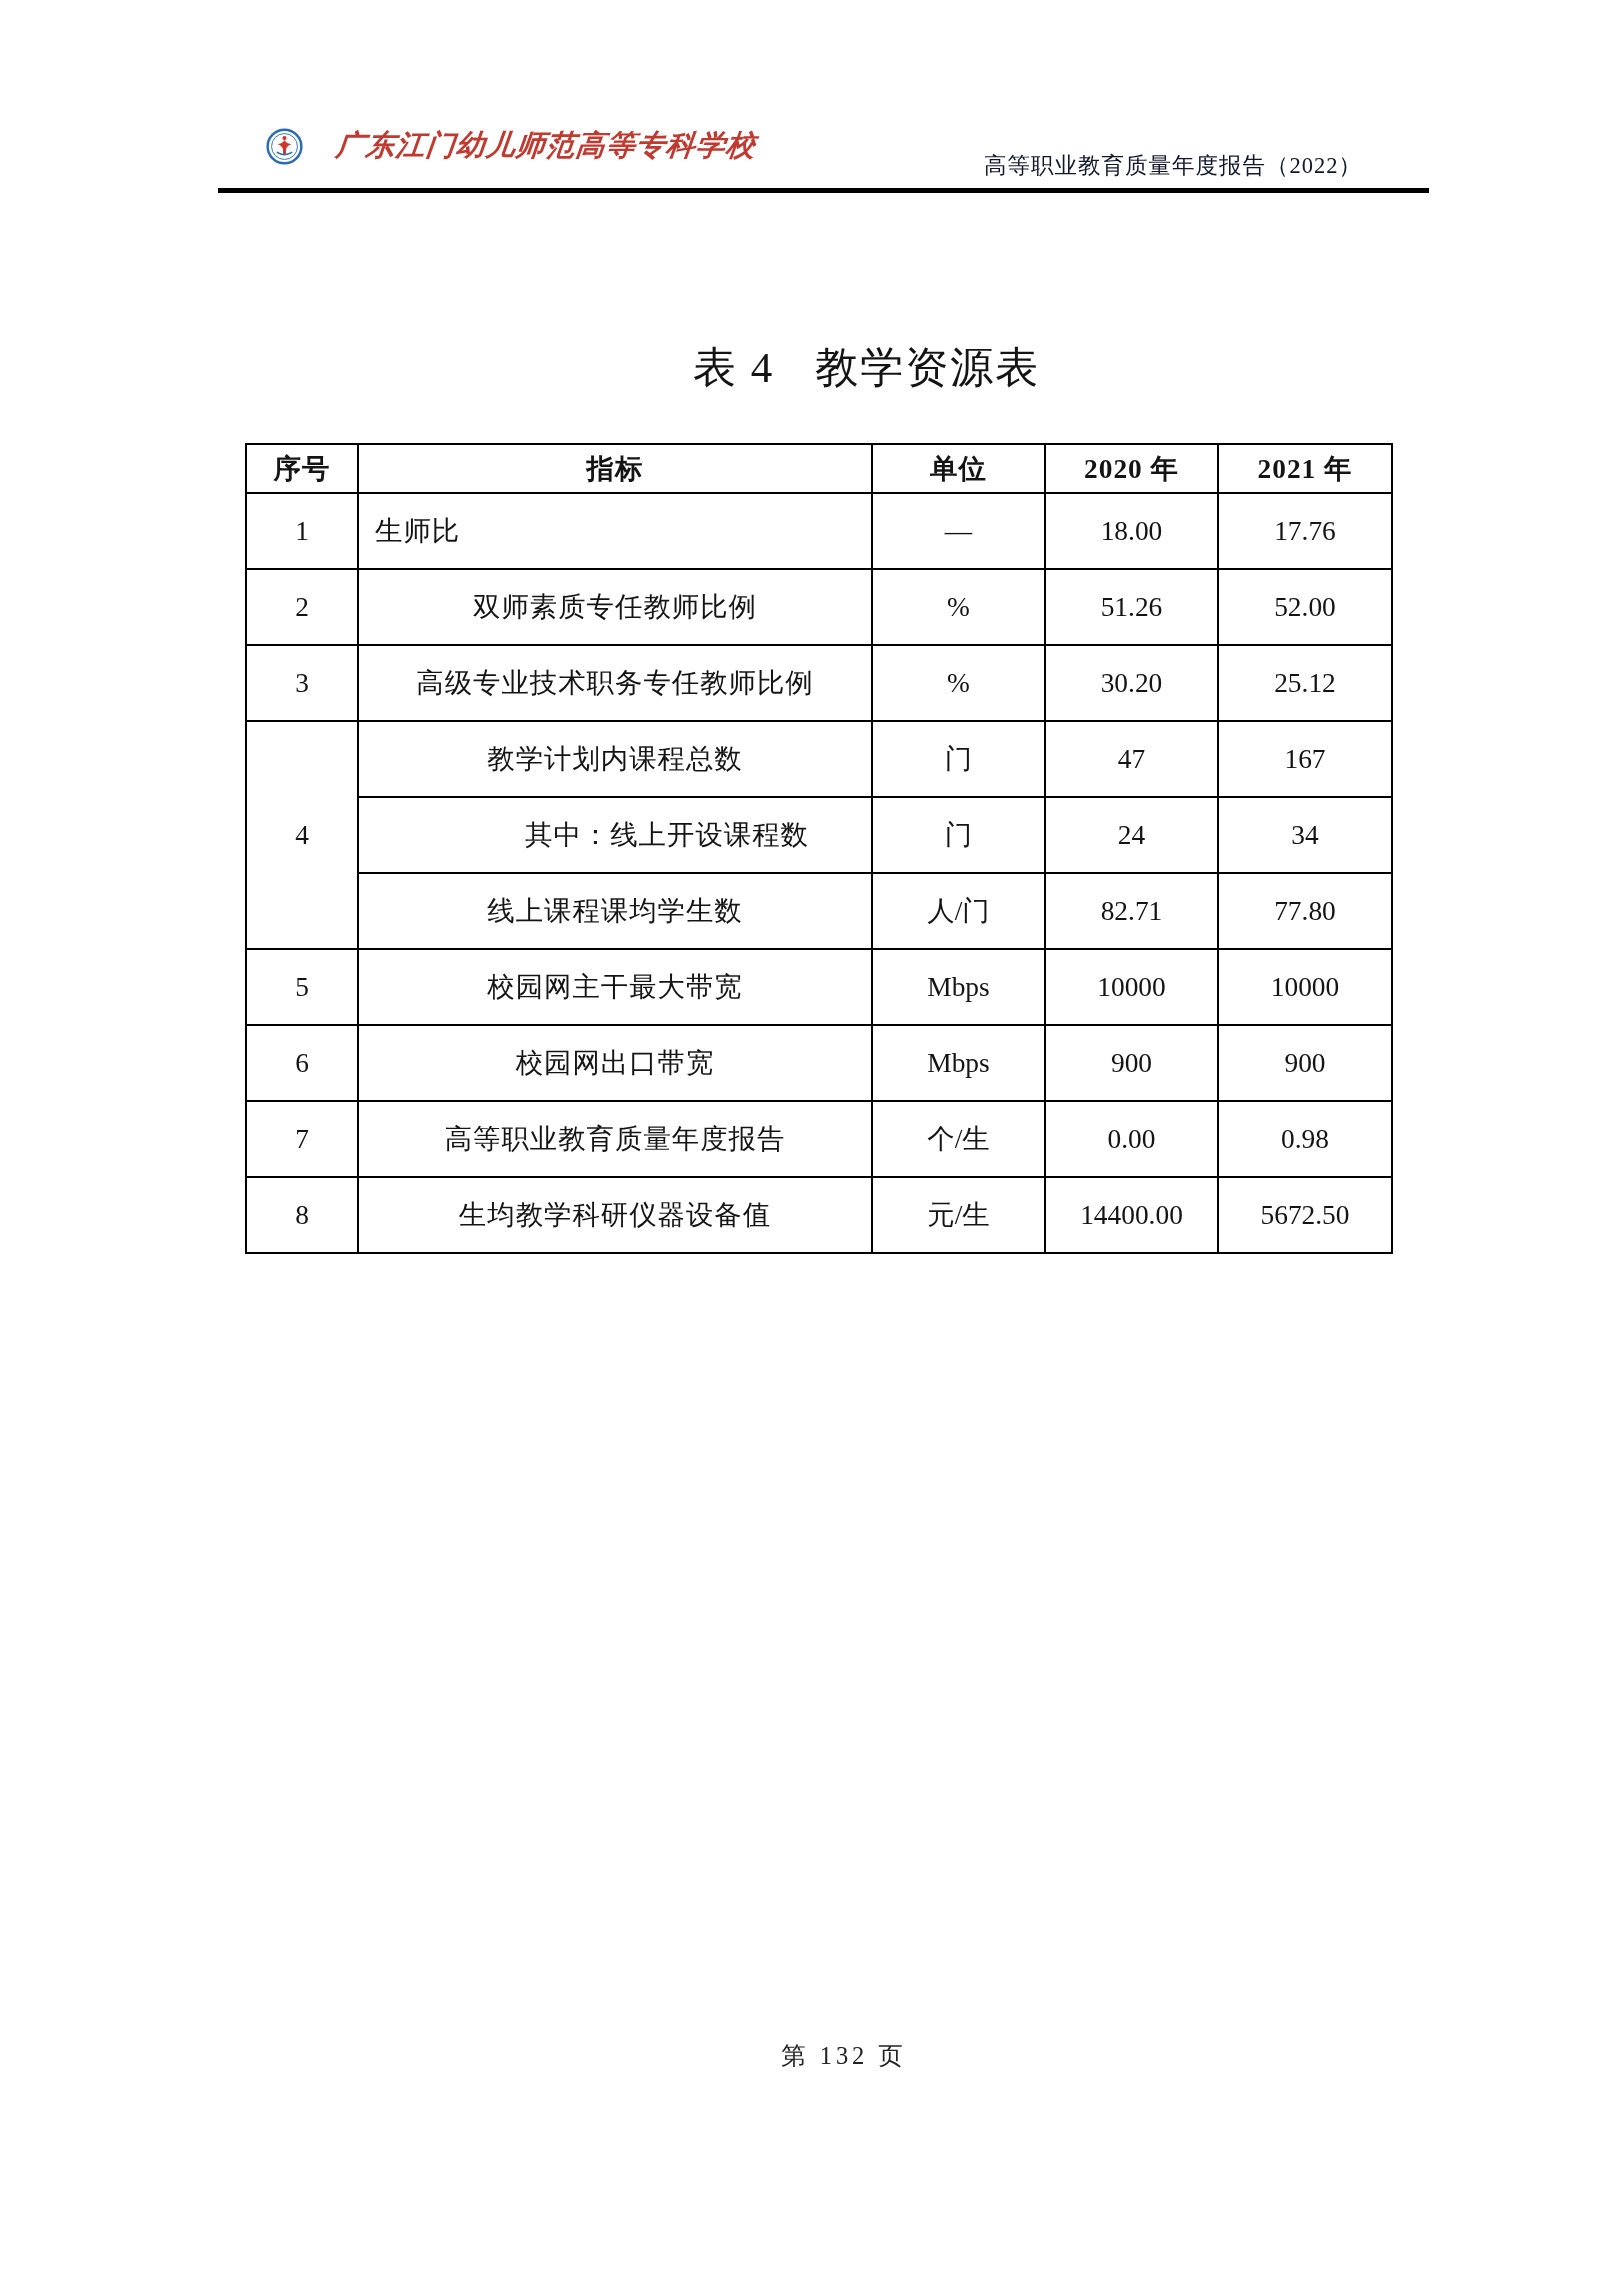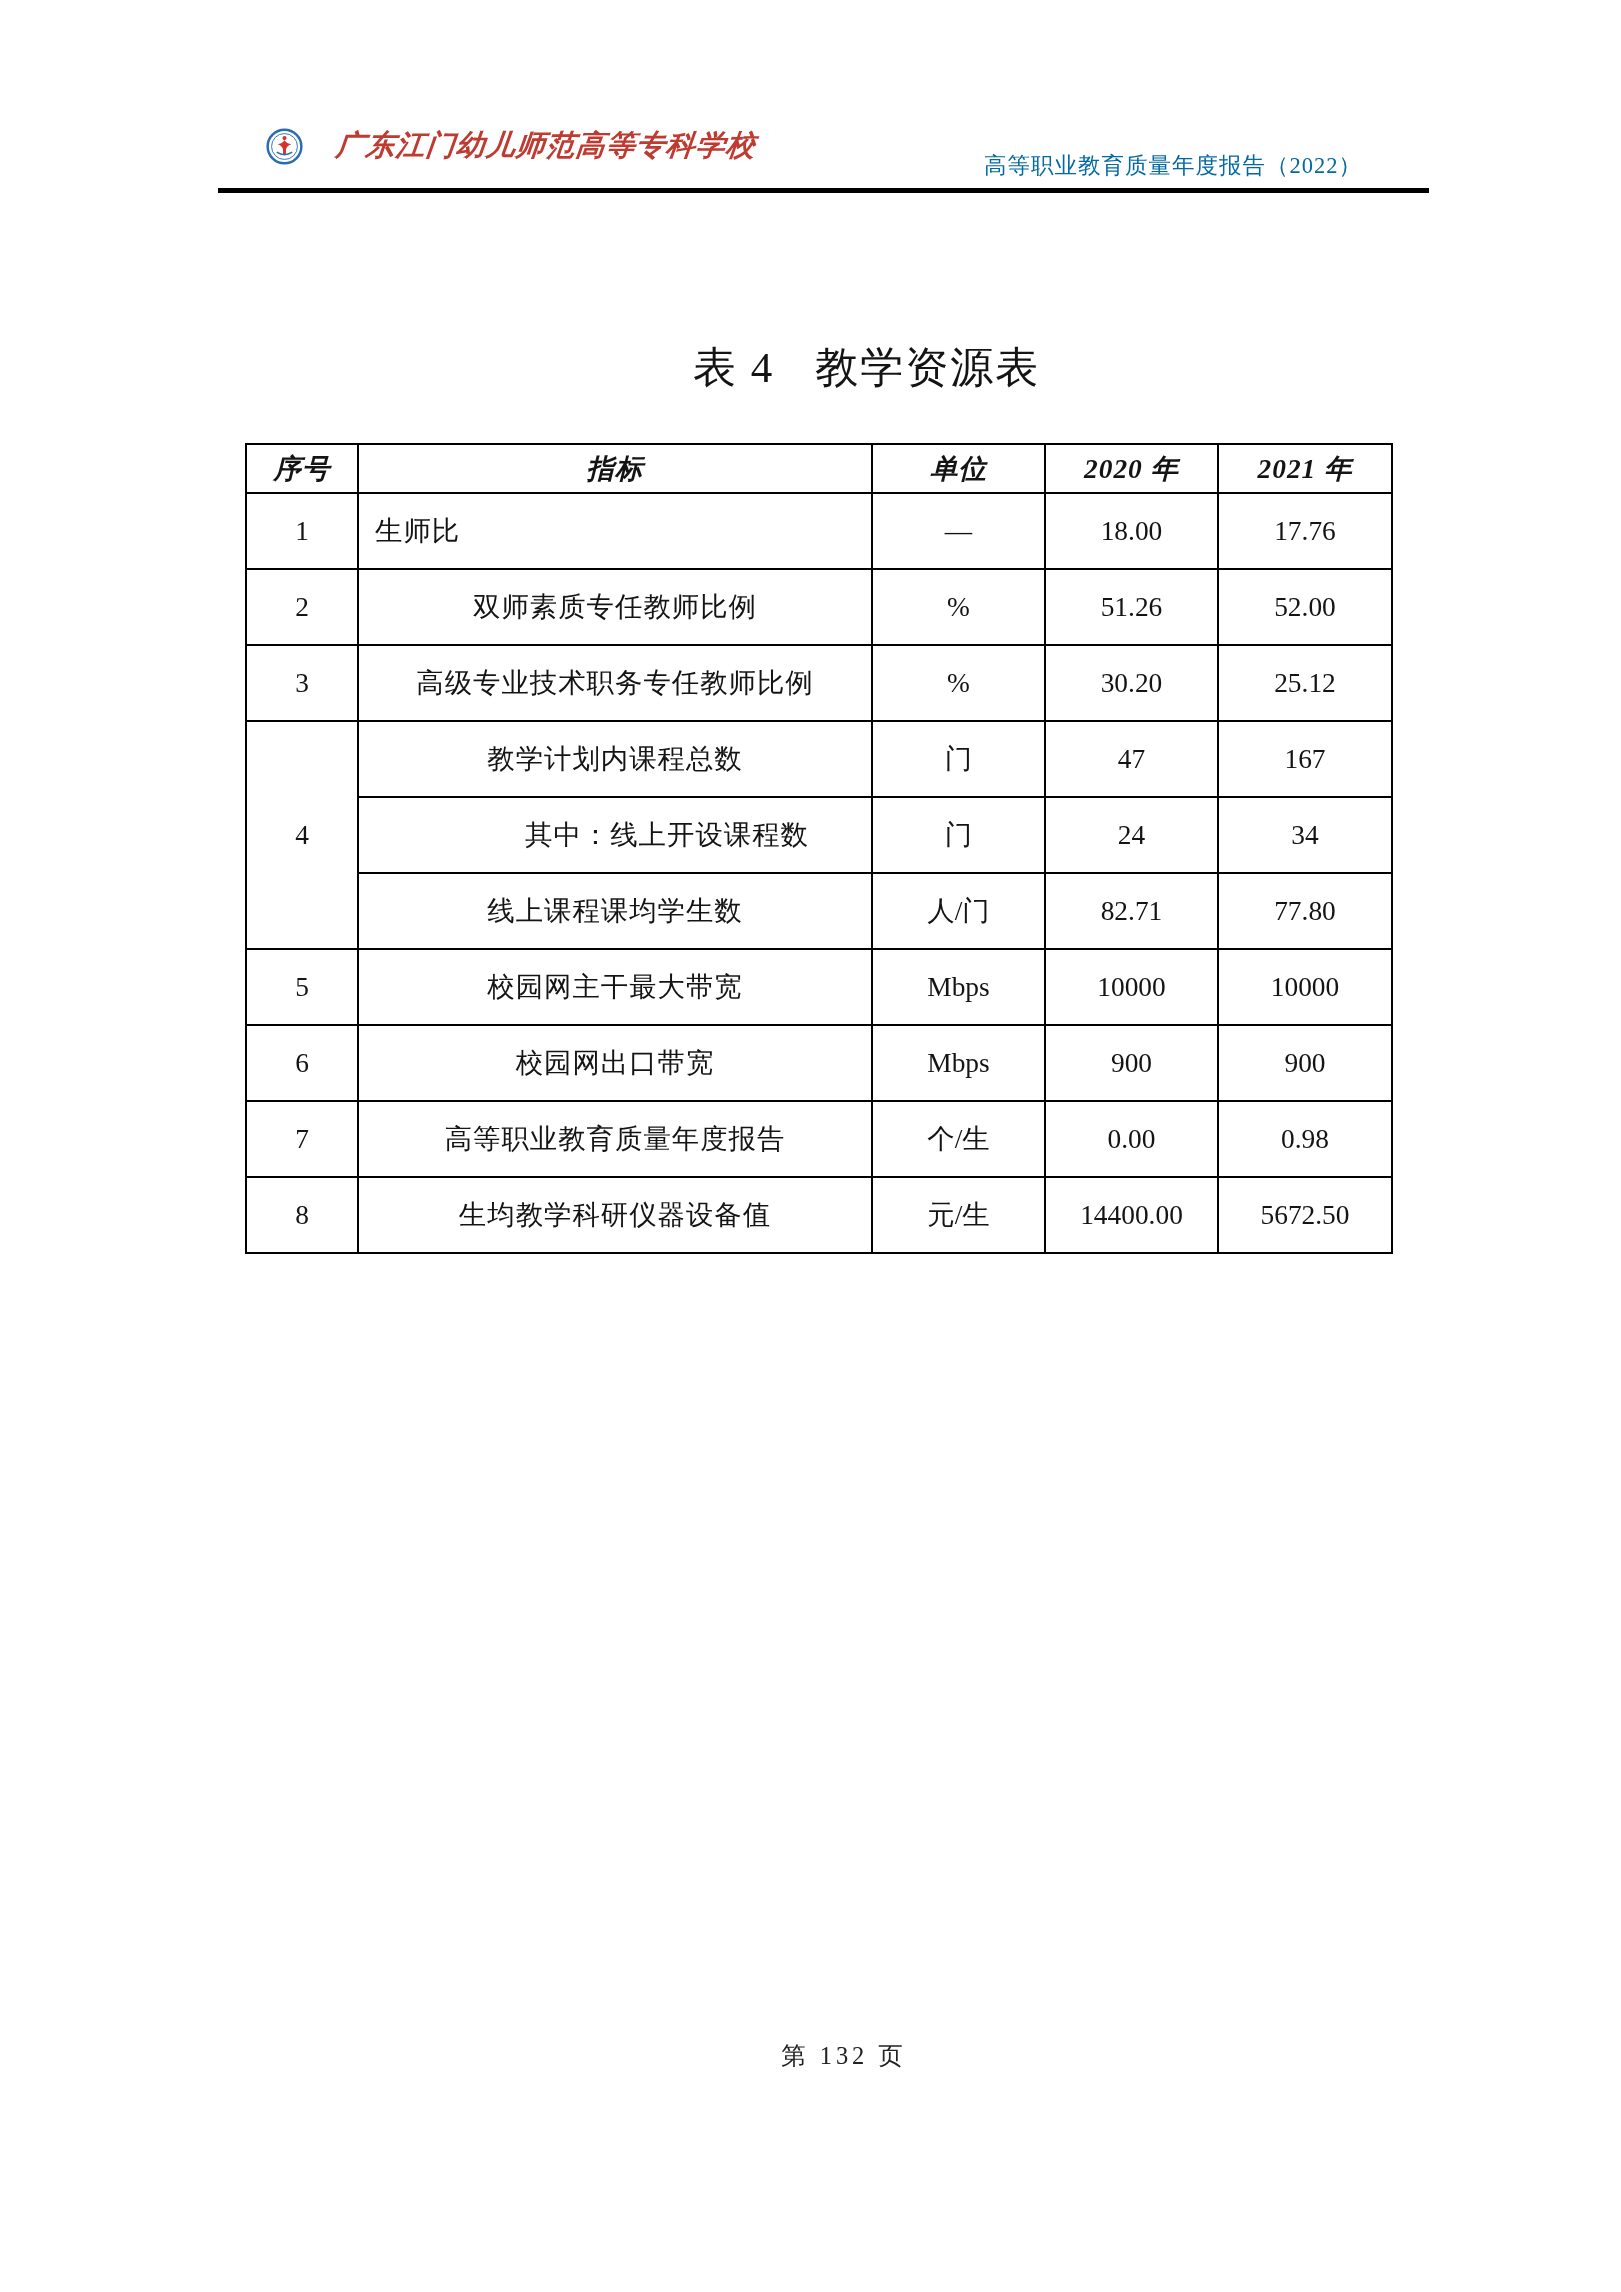--- a/index.html
+++ b/index.html
@@ -17,21 +17,21 @@
   .hdr-logo { position:absolute; left:266px; top:128px; width:37px; height:37px; }
   .hdr-school {
     position:absolute; left:336px; top:124px; width:353px;
     font-size:29px; line-height:43px;
     color:#bf3a30; font-weight:bold; font-style:italic;
     letter-spacing:1px; transform:skewX(-6deg);
     white-space:nowrap;
   }
   .hdr-report {
     position:absolute; top:150px; right:259px;
-    font-size:22.5px; line-height:31px; color:#0369a1;
+    font-size:22.5px; line-height:31px; color:#0f172a;
     letter-spacing:1px; white-space:nowrap;
   }
   .hdr-rule {
     position:absolute; left:218px; top:188px;
     width:1211px; height:4.9px; background:#000;
   }
 
   
   .doc-title {
     position:absolute; left:294px; top:339px; width:1145px;
@@ -44,21 +44,21 @@
   table.res {
     position:absolute; left:245px; top:443px; width:1145px;
     border-collapse:collapse; table-layout:fixed;
     border:2.9px solid #000;
   }
   table.res th, table.res td {
     border:2px solid #000;
     font-size:27.4px; text-align:center; vertical-align:middle;
     padding:0; overflow:hidden;
   }
-  table.res thead th { height:47px; font-weight:bold; letter-spacing:1px;font-style:italic; }
+  table.res thead th { height:47px; font-weight:bold; letter-spacing:1px; }
   table.res tbody td { height:74px; font-weight:normal; }
   td.ind        { text-align:left; padding-left:25.5px; letter-spacing:1px; }
   td.ind.center { text-align:left; padding-left:16px;margin-top:31px; }
   td.ind.indent { padding-left:104px; }
   td.rowno { font-size:28px; }
 
   
   .page-footer {
     position:absolute; left:245px; top:2031px; width:1198px;
     text-align:center; font-size:24.5px; letter-spacing:3.9px; color:#222;

